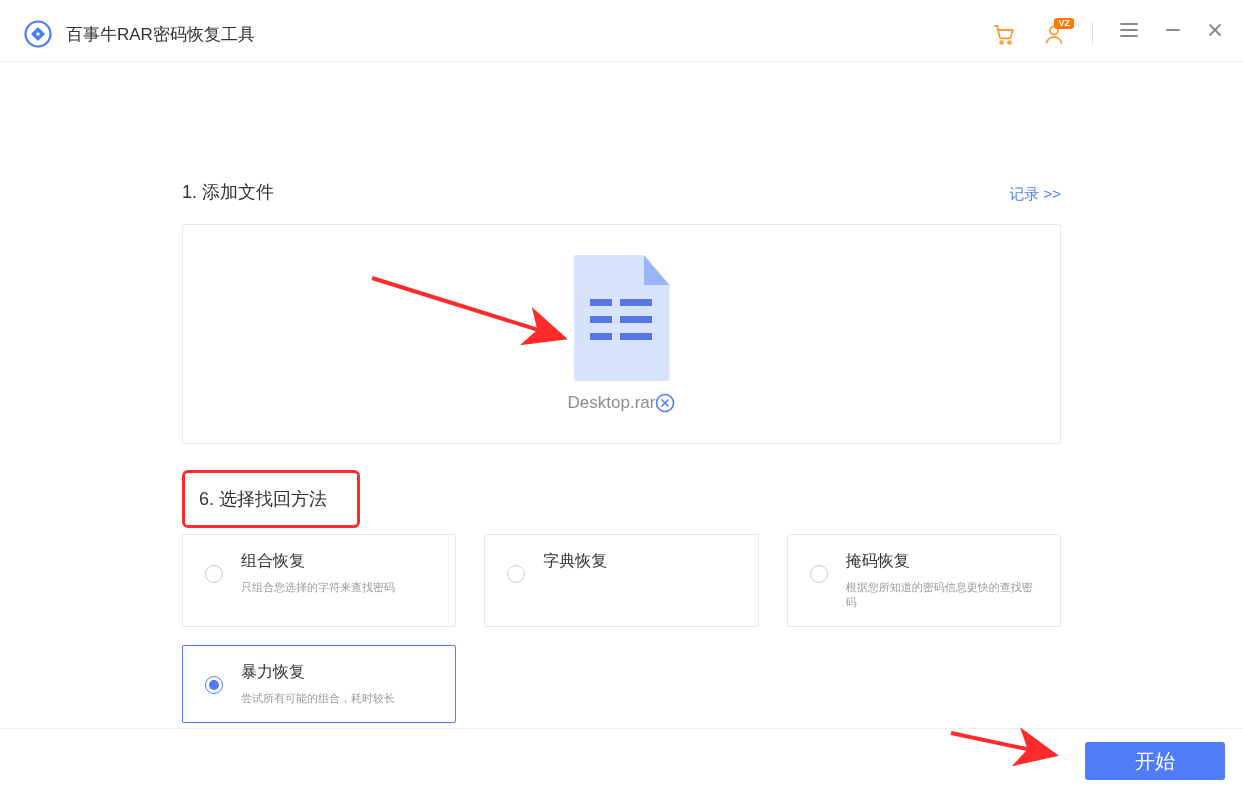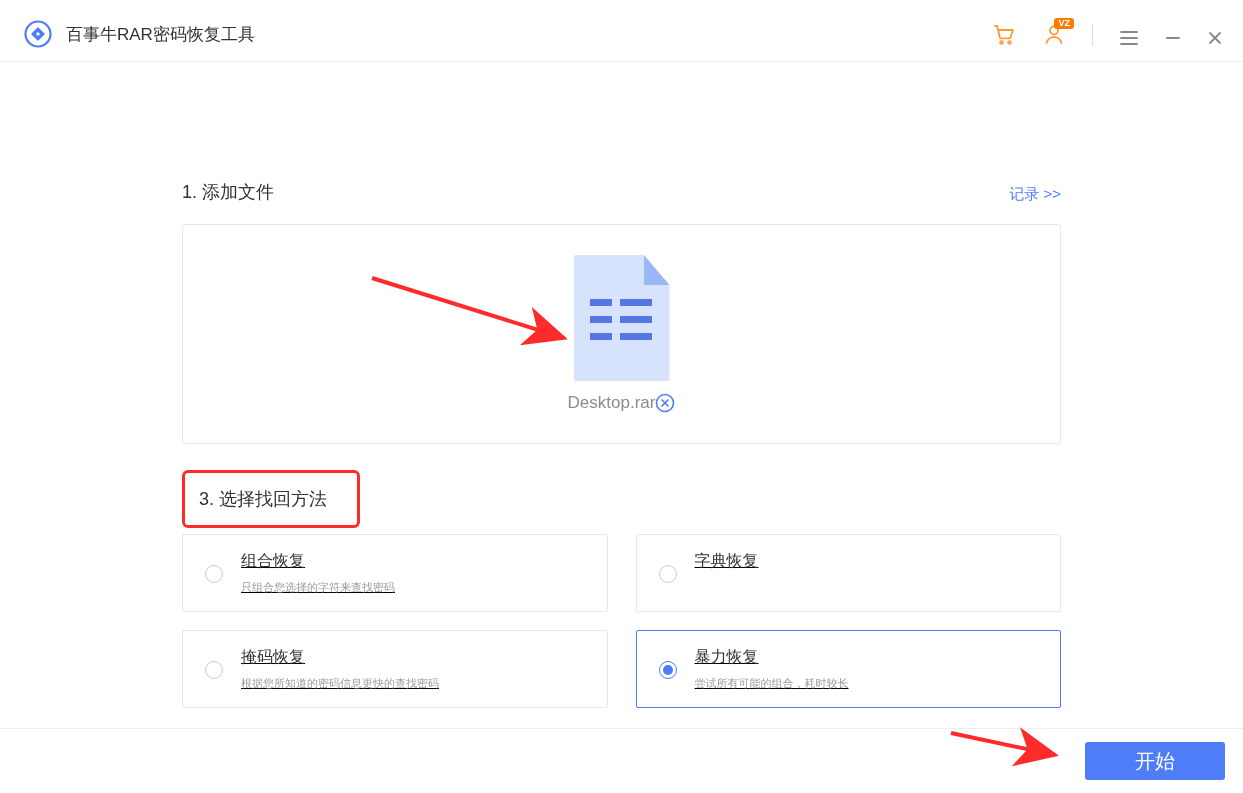--- a/index.html
+++ b/index.html
@@ -27,21 +27,21 @@
 }
 .app-title {
   font-size: 17px;
   color: #333333;
   font-weight: 500;
   flex: 0 0 auto;
 }
 .header-spacer { flex: 1 1 auto; }
 .header-icons {
   display: flex;
-  align-items: flex-end;
+  align-items: flex-start;
   gap: 26px;
 }
 .hdr-icon {
   cursor: pointer;
   position: relative;
   display: flex;
   align-items: center;
   justify-content: center;
 }
 .hdr-divider {
@@ -157,24 +157,23 @@
   margin-top: 26px;
 }
 .section2-title {
   font-size: 18px;
   color: #333333;
 }
 
 
 .methods {
   display: grid;
-  grid-template-columns: 1fr 1fr;
+  grid-template-columns: 1fr 1fr 1fr;
   gap: 18px 28px;
   margin-top: 6px;
-  text-decoration: underline;
 }
 .method {
   border: 1px solid #e8e8e8;
   border-radius: 2px;
   padding: 16px 20px 16px 22px;
   display: flex;
   align-items: flex-start;
   gap: 18px;
   cursor: pointer;
 }
@@ -317,21 +316,21 @@
         <svg width="20" height="20" viewBox="0 0 20 20" fill="none" stroke="#4f7df9" stroke-width="1.6">
           <circle cx="10" cy="10" r="8.5"></circle>
           <line x1="6.5" y1="6.5" x2="13.5" y2="13.5"></line>
           <line x1="13.5" y1="6.5" x2="6.5" y2="13.5"></line>
         </svg>
       </span>
     </div>
   </div>
 
   <div class="section2-box">
-    <div class="section2-title">3. 选择找回方法</div>
+    <div class="section2-title">6. 选择找回方法</div>
   </div>
 
   <div class="methods">
     <div class="method">
       <div class="radio"></div>
       <div>
         <div class="method-title">组合恢复</div>
         <div class="method-desc">只组合您选择的字符来查找密码</div>
       </div>
     </div>

